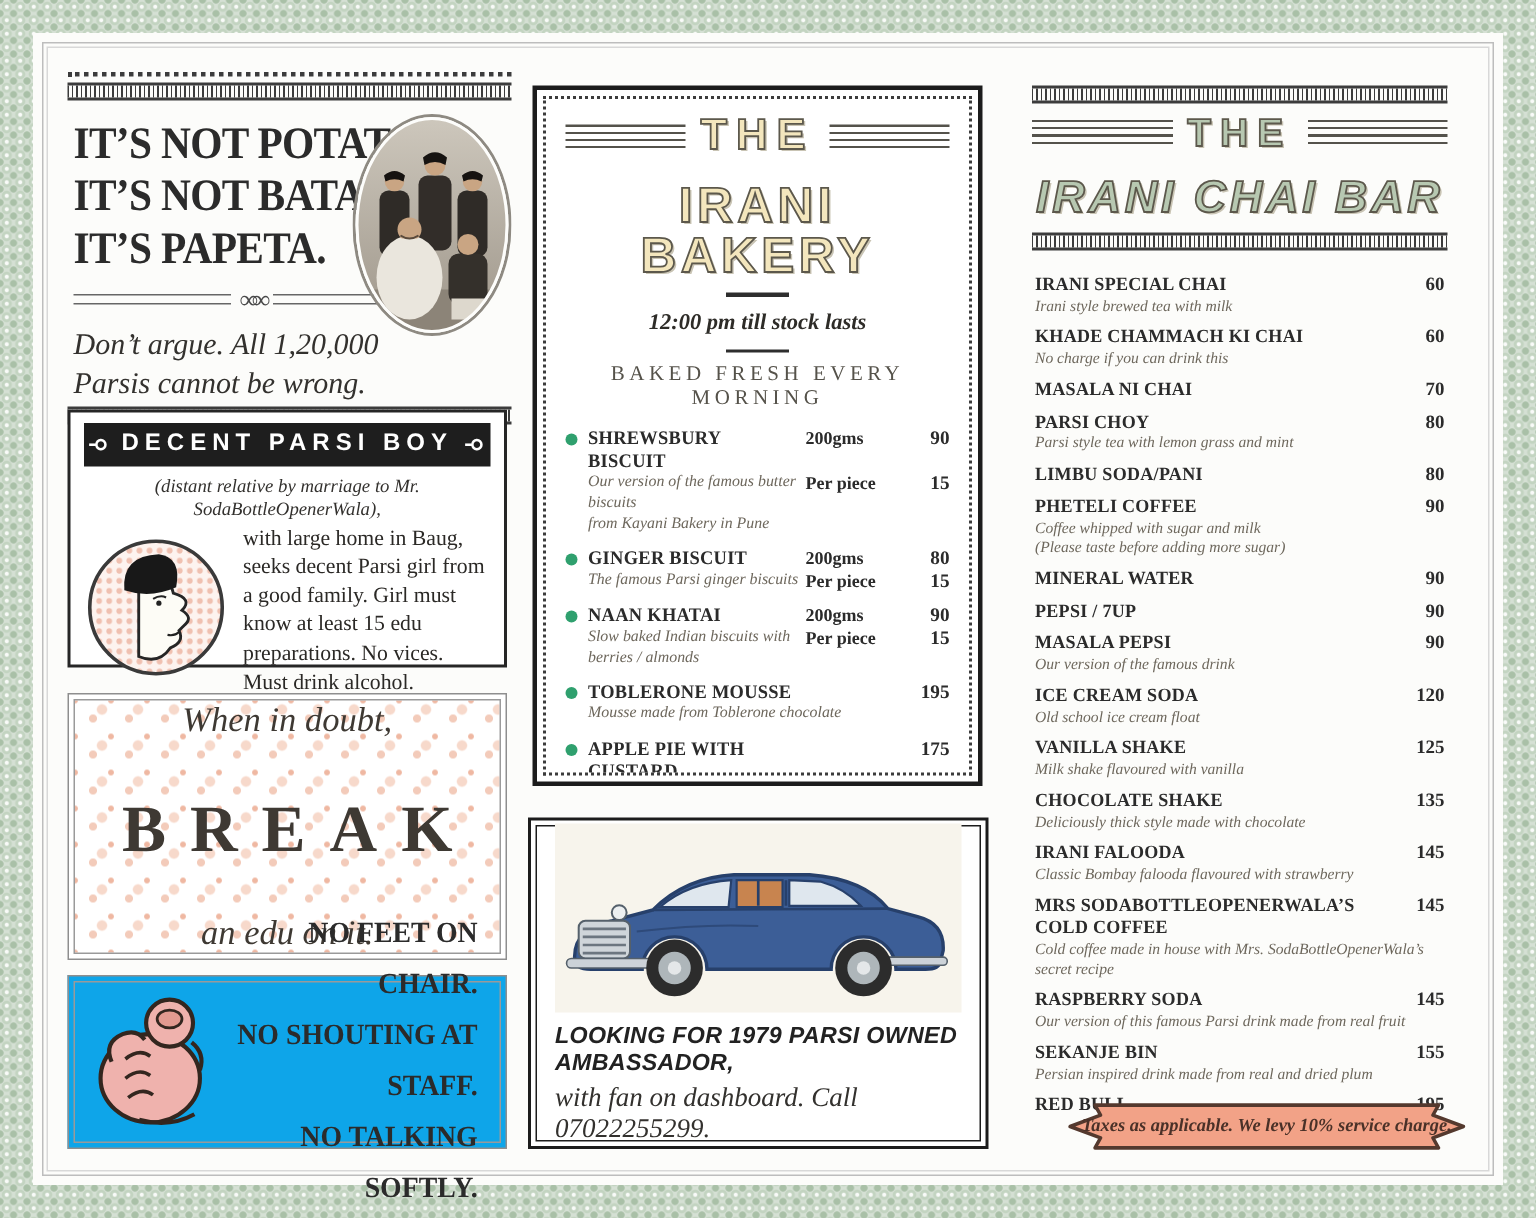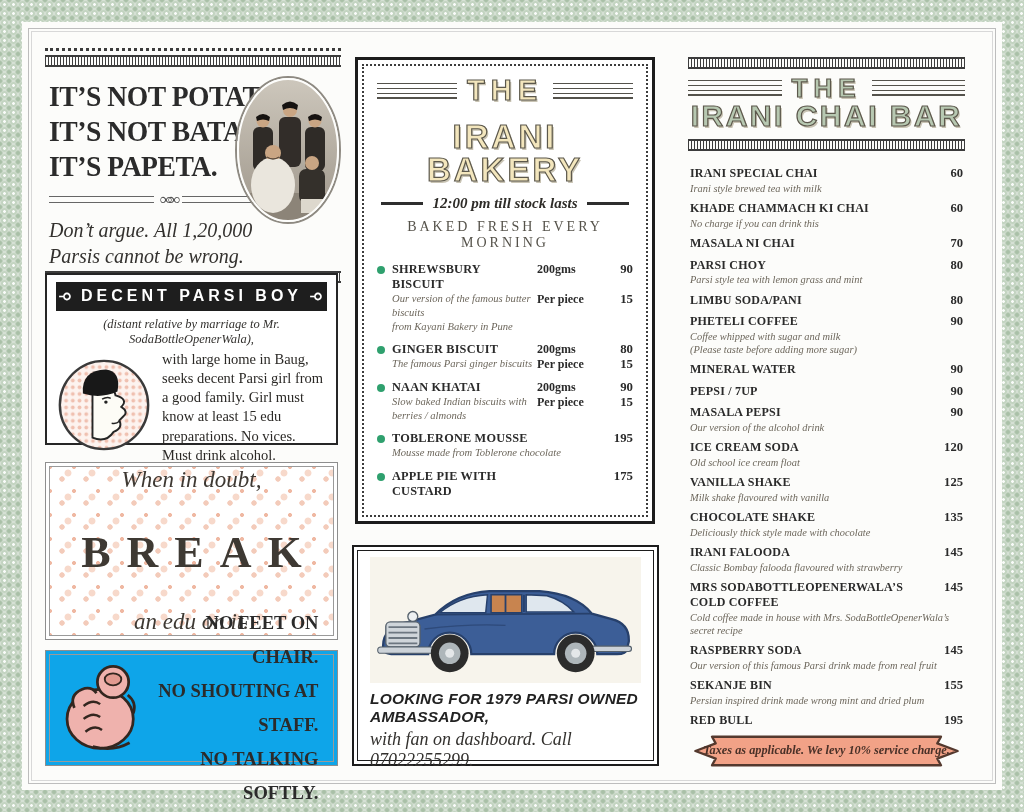--- a/index.html
+++ b/index.html
@@ -64,55 +64,55 @@
   .rules-lines .rule-line{line-height:1.75;}
 
   
   .bakery-box{position:absolute;left:333px;top:35px;width:300px;height:467px;border:3px solid #1c1c1c;background:#fff;box-sizing:border-box;}
   .bakery-inner{position:absolute;inset:4px;border:2px dotted #3c3c3c;padding:10px 13px 6px;box-sizing:border-box;overflow:hidden;}
   .title-row{display:flex;align-items:center;gap:10px;}
   .display-title{font-family:"Liberation Sans",sans-serif;font-weight:bold;text-align:center;line-height:1;
     -webkit-text-stroke:1.2px #5c584c;text-shadow:1.5px 1.5px 0 #c9c4b4;}
   .bakery-the{font-size:29px;letter-spacing:6px;}
   .bakery-name{font-size:33px;letter-spacing:3px;margin-top:4px;}
-  .hours-row{display:flex;align-items:center;justify-content:center;gap:9px;margin:9px 0 7px;}
+  .hours-row{display:flex;align-items:center;justify-content:center;gap:9px;margin:9px 0 7px;flex-direction:column;}
   .h-line{width:42px;height:2.5px;background:#2e2e2e;}
   .hours-text{font-weight:bold;font-style:italic;font-size:15px;color:#2e2c28;}
   .bakery-sub{text-align:center;font-size:14px;letter-spacing:3px;color:#55524a;margin-bottom:11px;}
 
   .b-item{display:grid;grid-template-columns:13px 1fr 58px 36px;column-gap:2px;
     grid-template-areas:"bu name qty1 p1" "xx desc qty2 p2";margin-bottom:8.5px;}
   .b-bullet{grid-area:bu;width:8px;height:8px;border-radius:50%;margin-top:4px;}
   .b-name{grid-area:name;font-weight:bold;font-size:12.8px;letter-spacing:.2px;transform:scaleX(.96);transform-origin:left;}
   .b-qty1{grid-area:qty1;font-weight:bold;font-size:12px;}
   .b-qty2{grid-area:qty2;font-weight:bold;font-size:12px;}
   .b-price1{grid-area:p1;font-weight:bold;font-size:12.8px;text-align:right;}
   .b-price2{grid-area:p2;font-weight:bold;font-size:12.8px;text-align:right;}
   .b-desc{grid-area:desc;font-style:italic;font-size:10.6px;color:#6d675c;line-height:1.3;white-space:pre-line;}
   .b-item:not(.two-tier) .b-desc{grid-column:2/5;}
 
   .car-box{position:absolute;left:330px;top:523px;width:307px;height:221px;border:2px solid #1c1c1c;padding:3px;box-sizing:border-box;background:#fff;}
-  .car-inner{height:100%;border:1px solid #1c1c1c;box-sizing:border-box;padding:6px 12px;display:flex;flex-direction:column;}
+  .car-inner{height:100%;border:1px solid #1c1c1c;box-sizing:border-box;padding:6px 12px;display:flex;flex-direction:column;justify-content:center;}
   .car-pic{background:#f7f4ec;flex:1;display:flex;align-items:center;justify-content:center;}
   .car-line-bold{font-family:"Liberation Sans",sans-serif;font-weight:bold;font-style:italic;font-size:15.5px;color:#222;margin-top:7px;letter-spacing:.2px;}
   .car-line-italic{font-style:italic;font-size:18px;color:#33312e;margin-top:3px;}
 
   
   .chai-col{position:absolute;left:666px;top:35px;width:277px;}
   .chai-title-block{margin:6px 0 8px;}
   .chai-the{font-size:26px;letter-spacing:6px;}
-  .chai-name{font-size:30px;letter-spacing:2.5px;margin-top:0;}
+  .chai-name{font-size:30px;letter-spacing:2.5px;margin-top:16px;font-style:italic;}
   .chai-list{margin-top:15px;padding:0 2px;}
   .c-item{margin-bottom:6.5px;}
   .c-row{display:flex;justify-content:space-between;align-items:baseline;}
   .c-name{font-weight:bold;font-size:12.4px;letter-spacing:.2px;transform:scaleX(.97);transform-origin:left;}
   .c-price{font-weight:bold;font-size:12.6px;}
   .c-desc{font-style:italic;font-size:10.4px;color:#6d675c;line-height:1.25;white-space:pre-line;margin-top:.5px;}
 
-  .tax-banner{position:absolute;left:666px;top:710px;width:277px;height:38px;}
+  .tax-banner{position:absolute;left:684px;top:710px;width:277px;height:38px;}
   .tax-banner svg{position:absolute;inset:0;}
   .tax-text{position:absolute;inset:0;display:flex;align-items:center;justify-content:center;
     font-weight:bold;font-style:italic;font-size:12.3px;color:#4a3128;padding-bottom:1px;}
 </style>
 </head>
 <body>
 
 <div class="sheet">
   <div class="frame"></div>
 
@@ -389,21 +389,21 @@
       <span class="c-name">PEPSI / 7UP</span>
       <span class="c-price">90</span>
     </div>
 
   </div>
         <div class="c-item">
     <div class="c-row">
       <span class="c-name">MASALA PEPSI</span>
       <span class="c-price">90</span>
     </div>
-    <div class="c-desc">Our version of the alcohol drink</div>
+    <div class="c-desc">Our version of the famous drink</div>
   </div>
         <div class="c-item">
     <div class="c-row">
       <span class="c-name">ICE CREAM SODA</span>
       <span class="c-price">120</span>
     </div>
     <div class="c-desc">Old school ice cream float</div>
   </div>
         <div class="c-item">
     <div class="c-row">
@@ -438,21 +438,21 @@
       <span class="c-name">RASPBERRY SODA</span>
       <span class="c-price">145</span>
     </div>
     <div class="c-desc">Our version of this famous Parsi drink made from real fruit</div>
   </div>
         <div class="c-item">
     <div class="c-row">
       <span class="c-name">SEKANJE BIN</span>
       <span class="c-price">155</span>
     </div>
-    <div class="c-desc">Persian inspired drink made wrong mint and dried plum</div>
+    <div class="c-desc">Persian inspired drink made from real and dried plum</div>
   </div>
         <div class="c-item">
     <div class="c-row">
       <span class="c-name">RED BULL</span>
       <span class="c-price">195</span>
     </div>
 
   </div>
       </div>
   </section>

